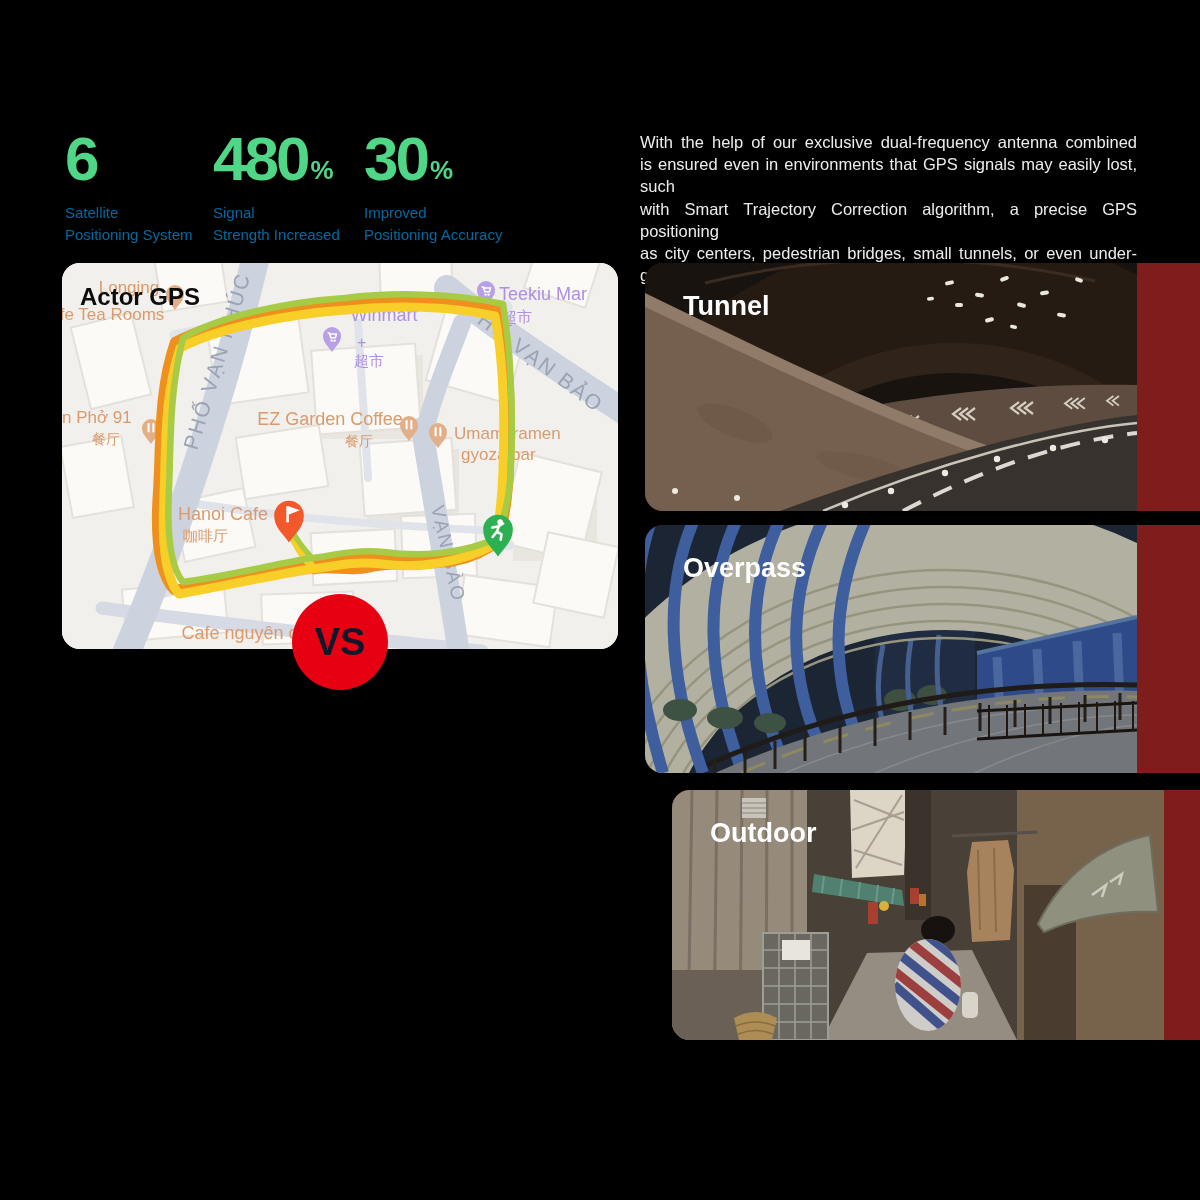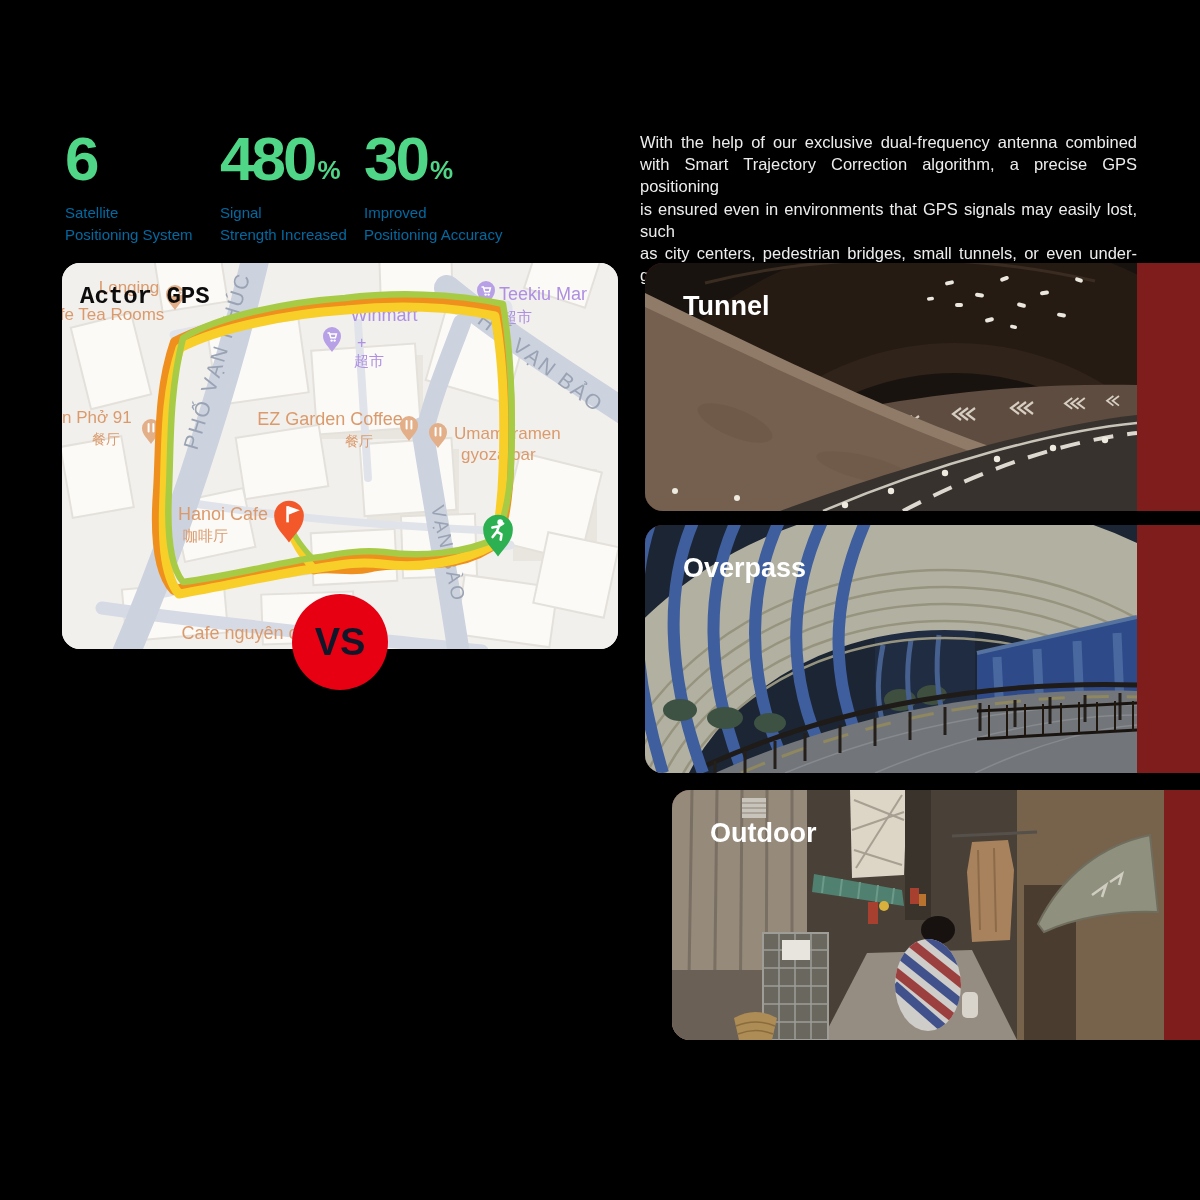--- a/index.html
+++ b/index.html
@@ -2,38 +2,38 @@
 <html><head>
 <meta charset="utf-8">
 <style>
   html,body{margin:0;padding:0;background:#000;}
   body{width:1200px;height:1200px;position:relative;overflow:hidden;
        font-family:"Liberation Sans","DejaVu Sans",sans-serif;color:#fff;}
   .stage{position:absolute;inset:0;}
 
   
   .stat{position:absolute;top:128px;}
-  #stat-0{left:65px;} #stat-1{left:220px;} #stat-2{left:364px;}
+  #stat-0{left:65px;} #stat-1{left:213px;} #stat-2{left:364px;}
   .stat-row{display:flex;align-items:flex-end;line-height:1;}
   .stat-num{font-size:62px;font-weight:bold;letter-spacing:-3px;color:#4fd687;}
   .stat-suffix{font-size:26px;font-weight:bold;color:#4fd687;margin:0 0 7px 3px;letter-spacing:0;}
   .stat-label{margin-top:12px;font-size:15px;line-height:1.45;color:#0369a1;white-space:pre-line;}
 
   
   .intro{position:absolute;left:640px;top:131px;width:497px;color:#ededed;
          font-size:16.5px;line-height:22.2px;}
   .intro div{overflow:hidden;}
   .intro .jl{text-align:justify;text-align-last:justify;}
   .intro .last{text-align:left;}
 
   
   .map-card{position:absolute;left:62px;width:556px;border-radius:18px;overflow:hidden;background:#f2f0ed;}
   #map1{top:263px;height:386px;}
   #map2{top:664px;height:376px;}
-  .map-title{position:absolute;left:18px;top:20px;font-size:24px;font-weight:bold;color:#0c0c0c;z-index:3;font-family:Liberation Mono, monospace;}
+  .map-title{position:absolute;left:18px;top:20px;font-size:24px;font-weight:bold;color:#0c0c0c;z-index:3;}
   .map-card svg{display:block;}
 
   
   .vs{position:absolute;left:292px;top:594px;width:96px;height:96px;border-radius:50%;
       background:#e60012;color:#0f172a;display:flex;align-items:center;justify-content:center;
       font-size:38px;font-weight:bold;z-index:6;}
 
   
   .scene-card{position:absolute;left:645px;width:593px;border-radius:18px;overflow:hidden;background:#7f1d1d;}
   #scene-tunnel{top:263px;height:248px;}
@@ -175,22 +175,22 @@
     <div class="stat-row">
       <span class="stat-num">30</span>
       <span class="stat-suffix">%</span>
     </div>
     <div class="stat-label">Improved
 Positioning Accuracy</div>
   </div>
 
   <div class="intro">
     <div class="jl">With the help of our exclusive dual-frequency antenna combined</div>
+    <div class="jl">is ensured even in environments that GPS signals may easily lost, such</div>
     <div class="jl">with Smart Trajectory Correction algorithm, a precise GPS positioning</div>
-    <div class="jl">is ensured even in environments that GPS signals may easily lost, such</div>
     <div class="jl">as city centers, pedestrian bridges, small tunnels, or even under-</div>
     <div class="last">ground passages.</div>
   </div>
 
   <div class="map-card" id="map1">
     <svg width="556" height="386" viewBox="0 0 556 386">
       <use href="#basemap"></use>
       <g fill="none" stroke-linecap="round" stroke-linejoin="round">
         <path stroke="#ee8f1e" stroke-width="10" d="M 436,278 C 400,297 354,301 318,296 C 288,292 264,301 248,302 C 212,308 158,319 112,327 C 95,308 93,268 96,228 C 99,180 96,128 113,79 C 153,58 222,44 282,40 C 332,35 392,36 438,47 C 447,92 449,152 447,204 C 446,238 441,262 436,278"></path>
         <path stroke="#ee8f1e" stroke-width="9" d="M 436,279 C 396,312 342,296 308,305 C 288,310 268,303 252,307"></path>

